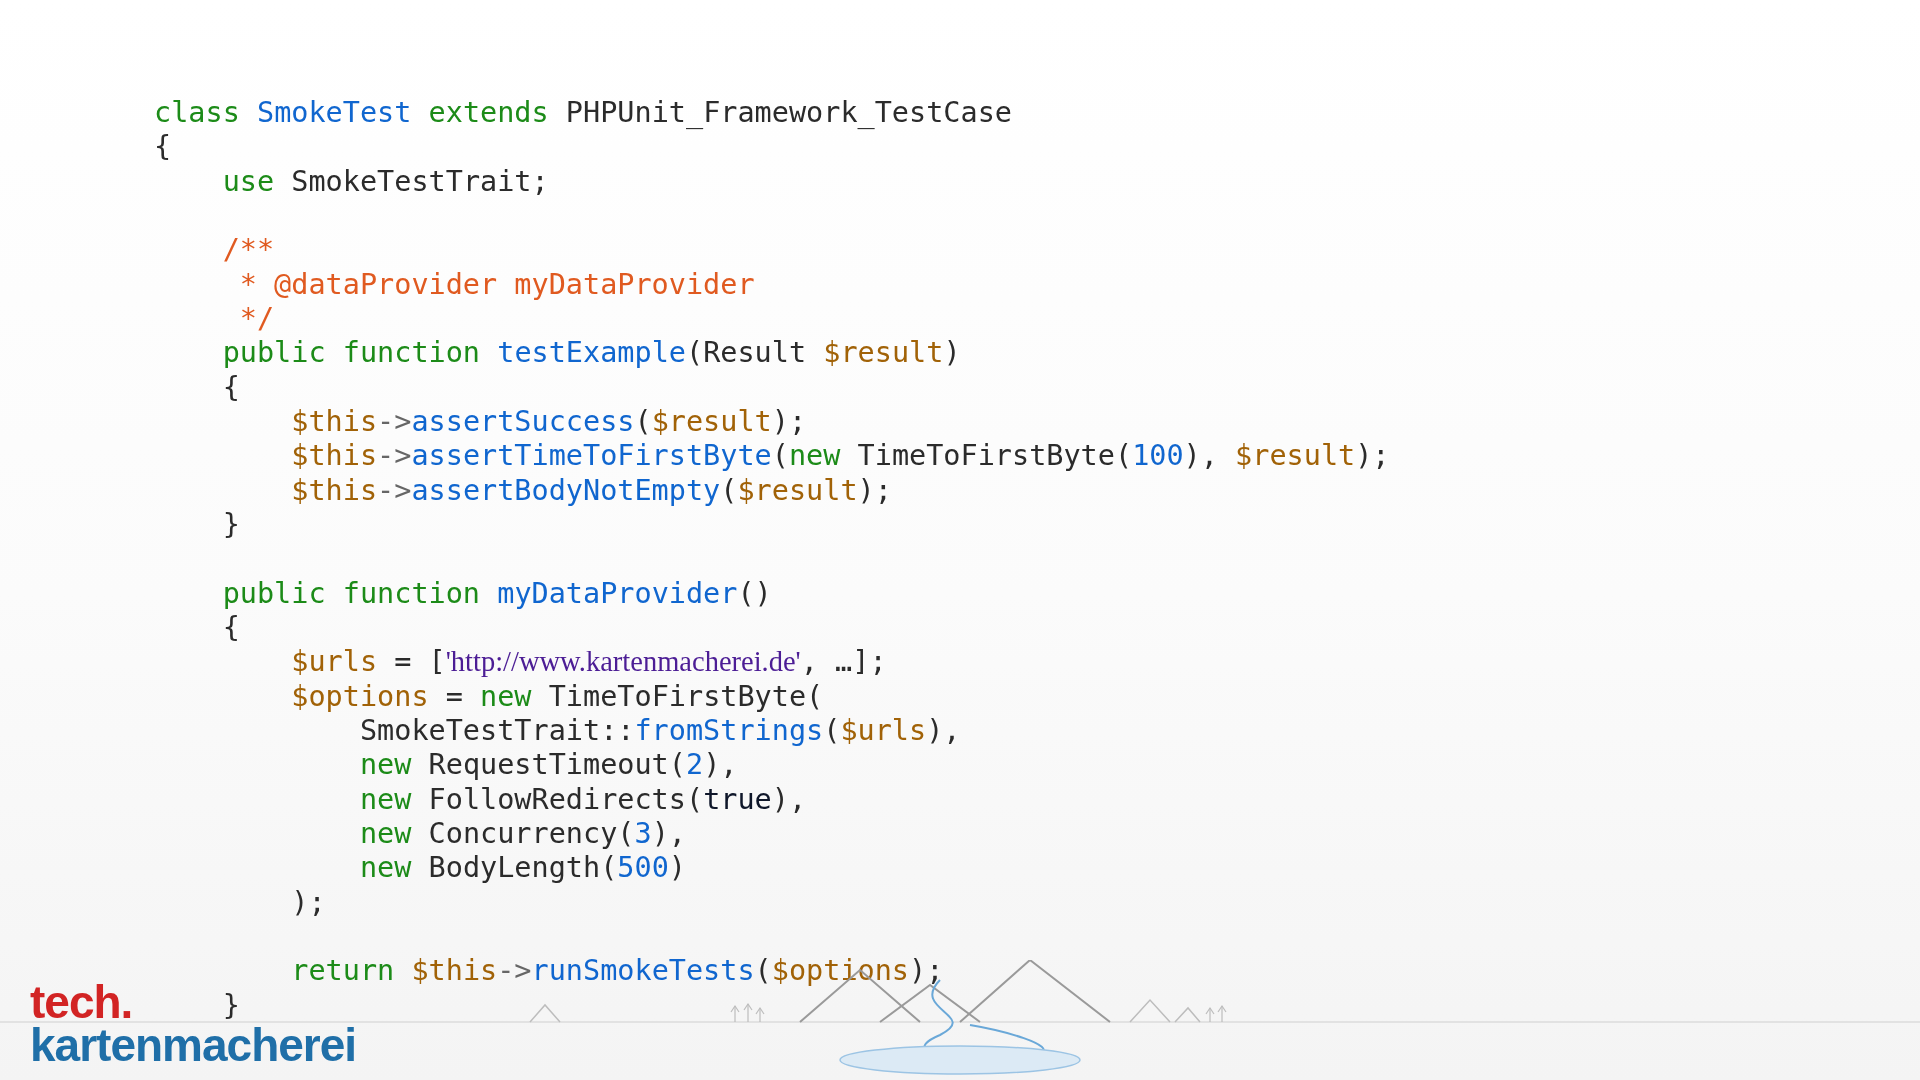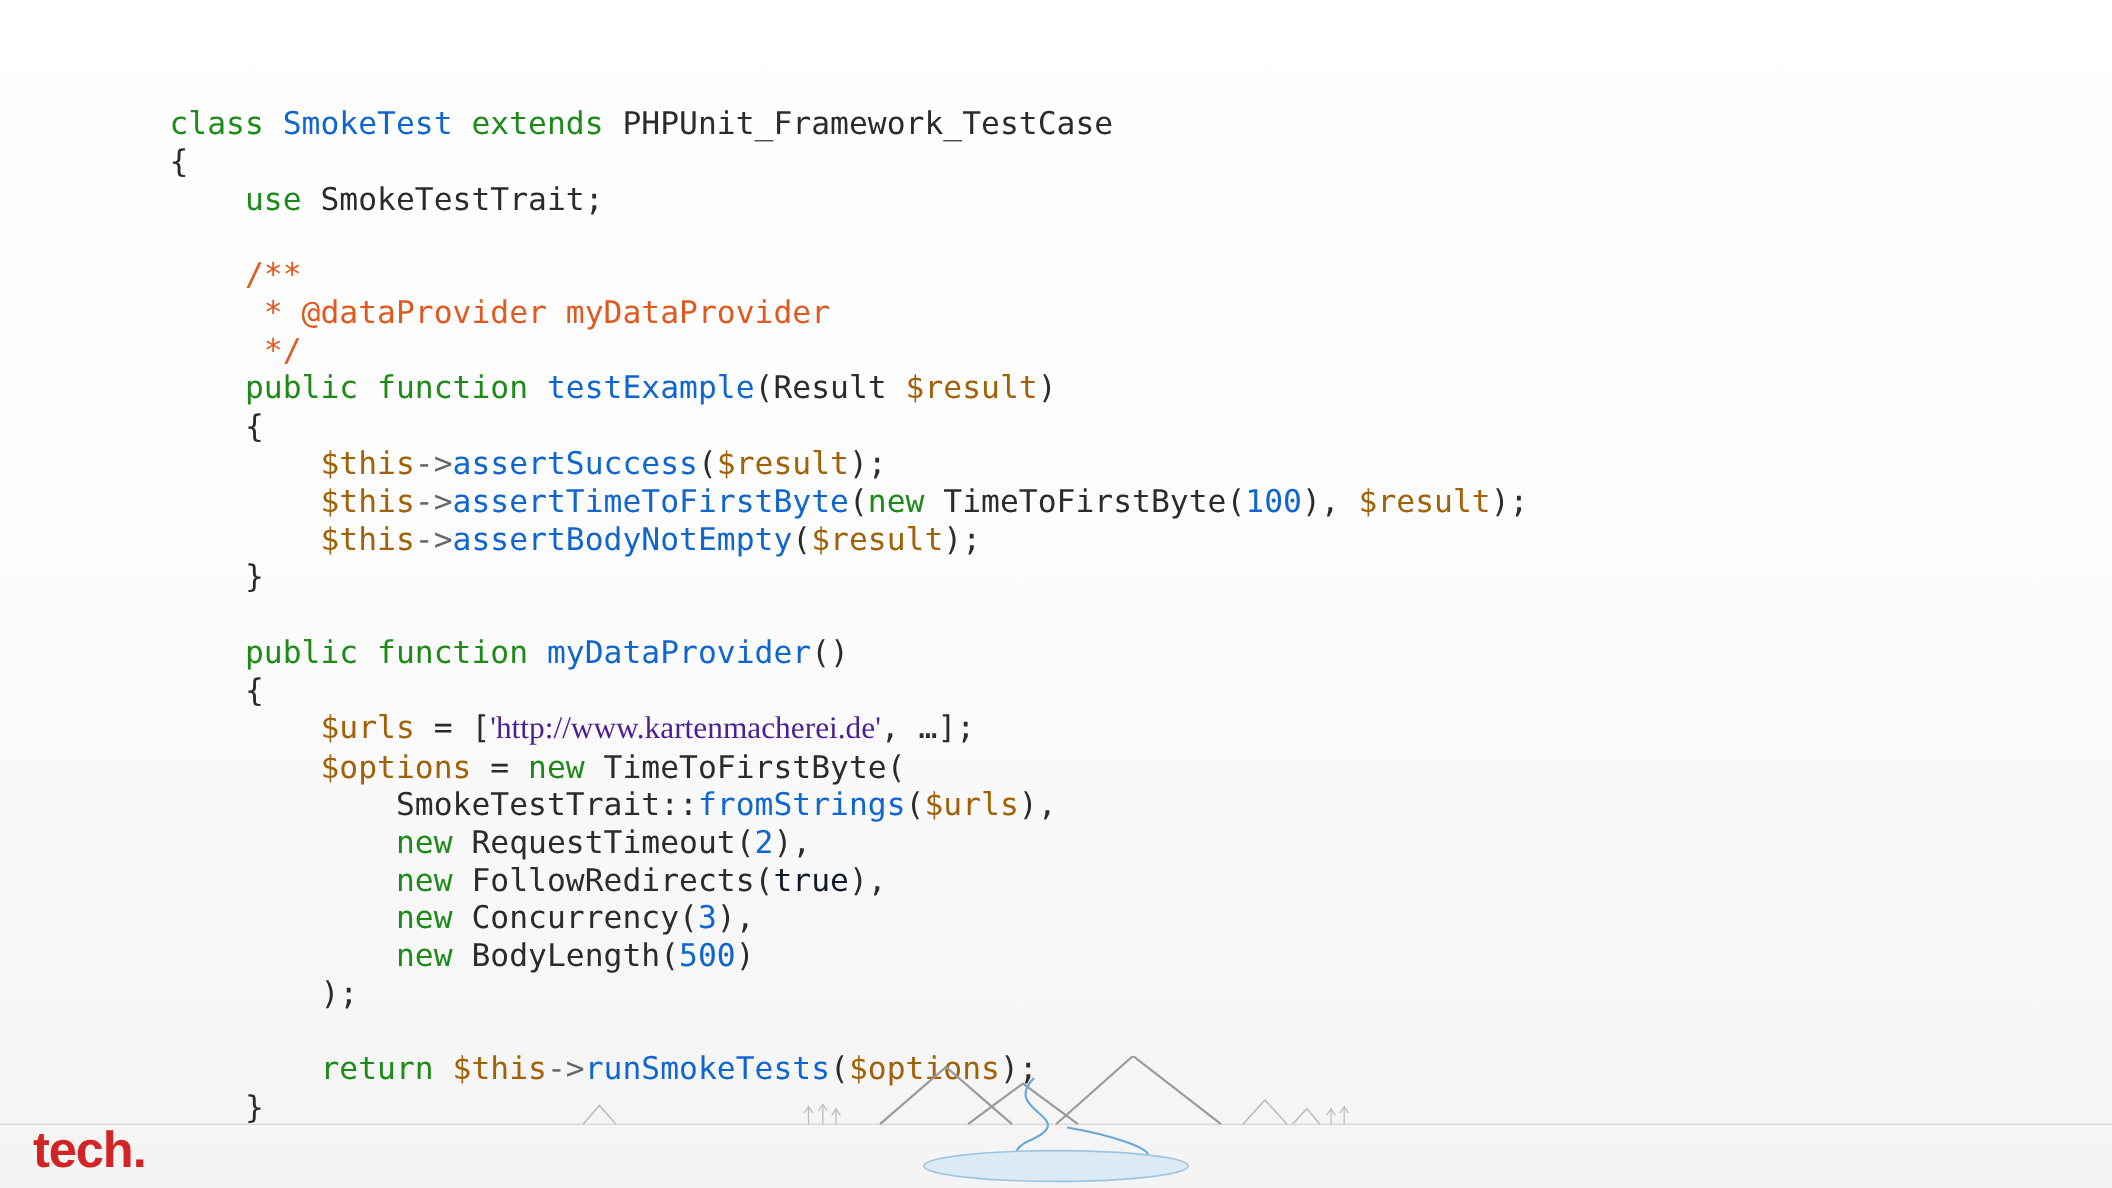--- a/index.html
+++ b/index.html
@@ -78,13 +78,14 @@
     <line x1="1222" y1="62" x2="1222" y2="46"></line>
       <polyline points="1218,52 1222,46 1226,52"></polyline>
   </g>
 
   <path d="M 940 20 C 910 50, 980 55, 940 75 C 880 100, 1010 110, 1040 95 C 1060 85, 1000 70, 970 65" fill="none" stroke="#6aa8d8" stroke-width="2"></path>
   <ellipse cx="960" cy="100" rx="120" ry="14" fill="#dceaf5" stroke="#9cc4e4" stroke-width="1.5"></ellipse>
 </svg>
 
 <div class="logo">
   <div class="t">tech.</div>
+  <div class="k">kartenmacherei</div>
 </div>
 
 </body></html>

